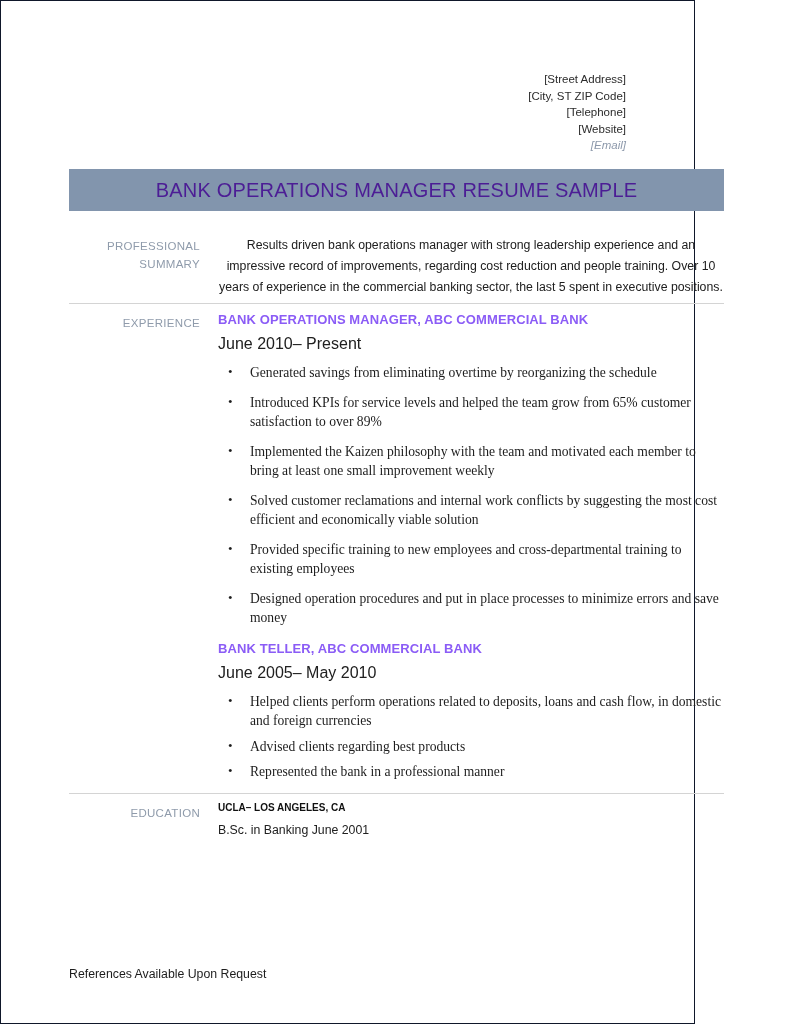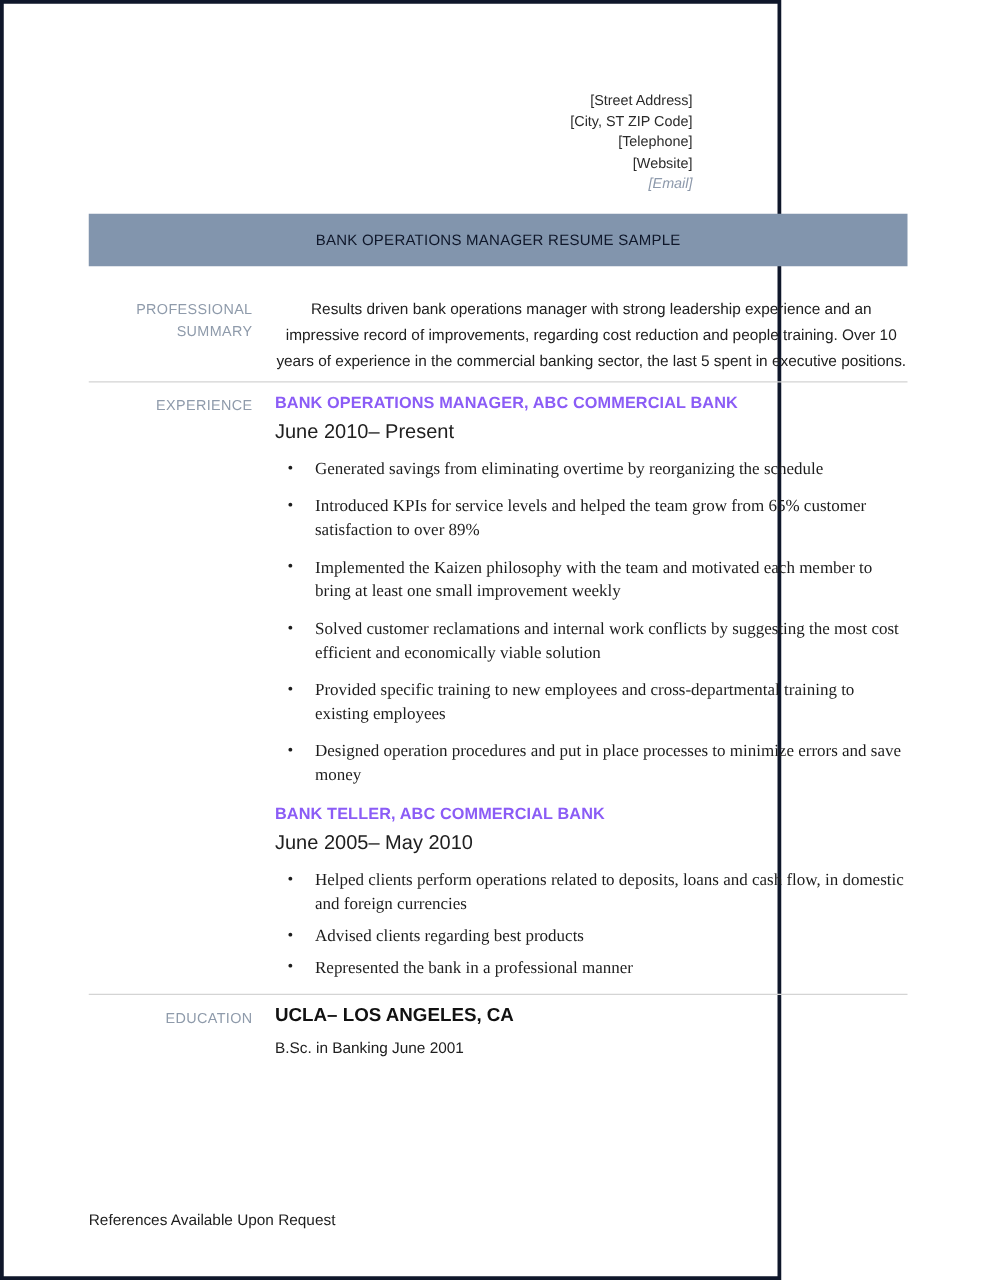--- a/index.html
+++ b/index.html
@@ -12,23 +12,23 @@
     height: 1024px;
     font-family: "Liberation Sans", sans-serif;
     color: #1a1a1a;
     position: relative;
     overflow: hidden;
   }
   .page {
     position: absolute;
     left: 0;
     top: 0;
-    width: 625px;
+    width: 695px;
     height: 1024px;
-    border: 3px solid #0f172a;
+    border: 1px solid #0f172a;
     box-sizing: border-box;
     background: #fff;
   }
   
   .contact {
     position: absolute;
     right: 68px;
     top: 70px;
     text-align: right;
     font-size: 11.5px;
@@ -46,22 +46,22 @@
     left: 68px;
     top: 168px;
     width: 655px;
     height: 42px;
     background: #8295ad;
     display: flex;
     align-items: center;
     justify-content: center;
   }
   .title-bar .title-text {
-    color: #0f172a;
-    font-size: 12px;
+    color: #4c1d95;
+    font-size: 20px;
     letter-spacing: .2px;
     font-weight: 400;
   }
   
   .content {
     position: absolute;
     left: 68px;
     top: 228px;
     width: 655px;
   }
@@ -130,21 +130,21 @@
     letter-spacing: .1px;
   }
   .job-dates {
     font-size: 16px;
     color: #202020;
     margin-bottom: 10px;
   }
   .job-block { margin-bottom: 4px; }
   .job-block.second { margin-top: 14px; }
   .edu-school {
-    font-size: 15px;
+    font-size: 10px;
     font-weight: bold;
     color: #111;
     margin-bottom: 10px;
   }
   .edu-degree {
     font-size: 12.3px;
     color: #202020;
   }
   .footer-note {
     position: absolute;

